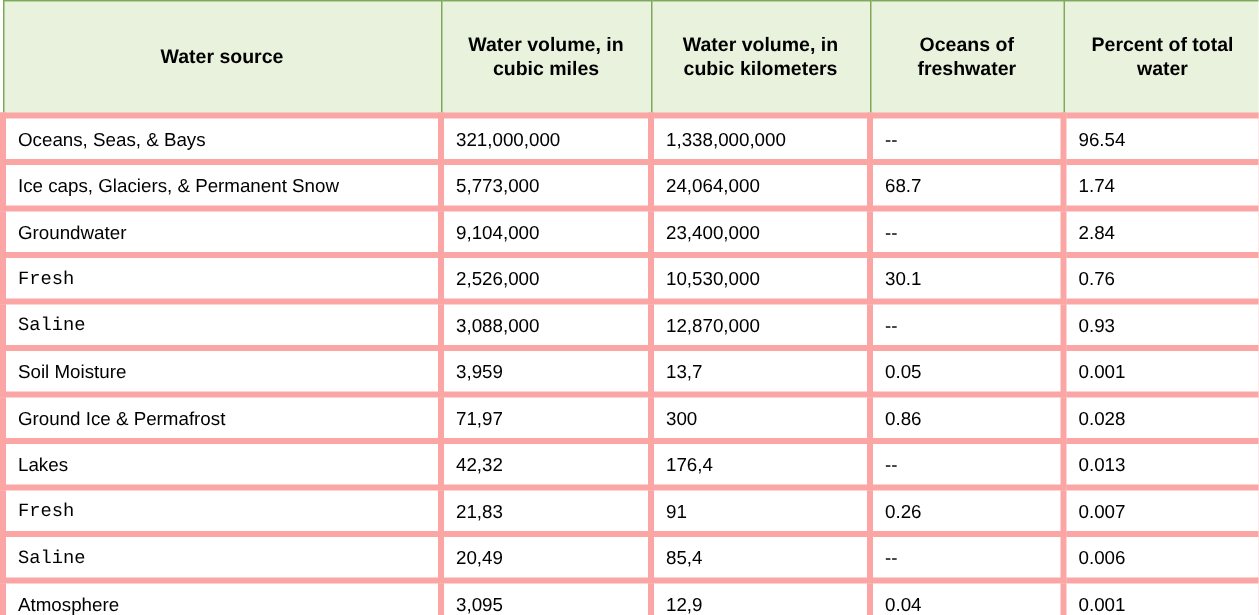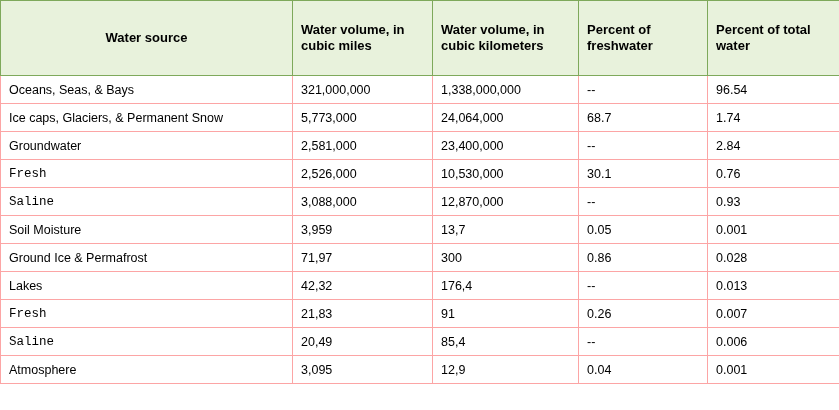--- a/index.html
+++ b/index.html
@@ -37,25 +37,25 @@
     font-size: 13px;
     padding: 6px 8px;
     height: 62px;
     vertical-align: middle;
     line-height: 1.25;
   }
   thead th.head-source {
     text-align: center;
   }
   thead th.head-center {
-    text-align: left;
+    text-align: center;
   }
 
   table.water-table tbody td {
-    border: 1px solid #fca5a5;
+    border: 4px solid #fca5a5;
     padding: 3px 8px;
     height: 21px;
     vertical-align: middle;
     white-space: nowrap;
     overflow: hidden;
     text-overflow: ellipsis;
   }
   tbody td.label {
     text-align: left;
   }
@@ -77,42 +77,42 @@
       <col class="c1">
       <col class="c2">
       <col class="c3">
       <col class="c4">
     </colgroup>
     <thead>
       <tr>
         <th class="head-source">Water source</th>
         <th class="head-center">Water volume, in cubic miles</th>
         <th class="head-center">Water volume, in cubic kilometers</th>
-        <th class="head-center">Percent of freshwater</th>
+        <th class="head-center">Oceans of freshwater</th>
         <th class="head-center">Percent of total water</th>
       </tr>
     </thead>
     <tbody id="table-body">
         <tr>
           <td class="label">Oceans, Seas, &amp; Bays</td>
           <td class="num">321,000,000</td>
           <td class="num">1,338,000,000</td>
           <td class="num">--</td>
           <td class="num">96.54</td>
         </tr>
         <tr>
           <td class="label">Ice caps, Glaciers, &amp; Permanent Snow</td>
           <td class="num">5,773,000</td>
           <td class="num">24,064,000</td>
           <td class="num">68.7</td>
           <td class="num">1.74</td>
         </tr>
         <tr>
           <td class="label">Groundwater</td>
-          <td class="num">2,581,000</td>
+          <td class="num">9,104,000</td>
           <td class="num">23,400,000</td>
           <td class="num">--</td>
           <td class="num">2.84</td>
         </tr>
         <tr>
           <td class="label indent">Fresh</td>
           <td class="num">2,526,000</td>
           <td class="num">10,530,000</td>
           <td class="num">30.1</td>
           <td class="num">0.76</td>

